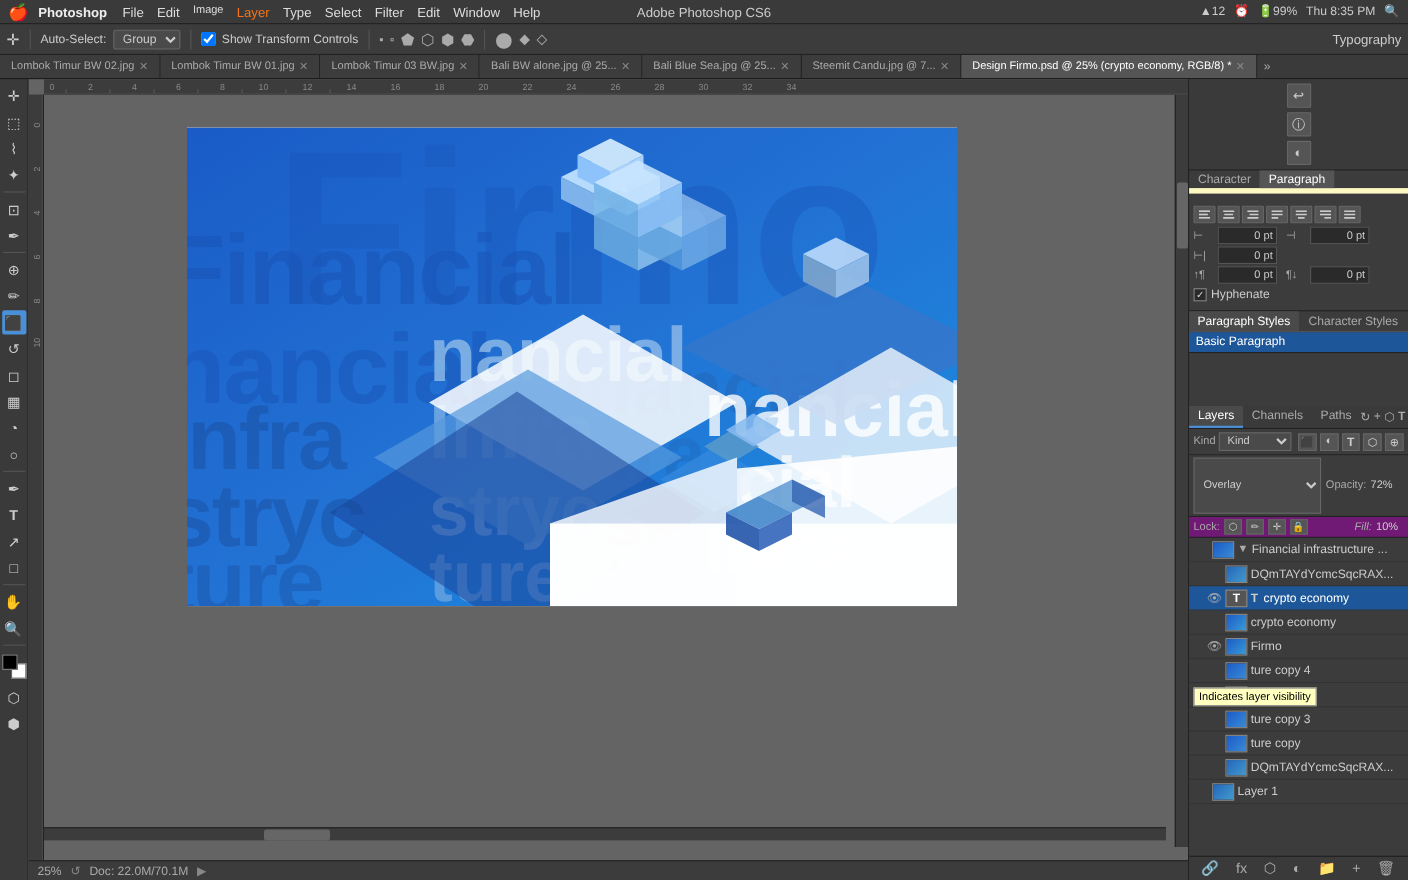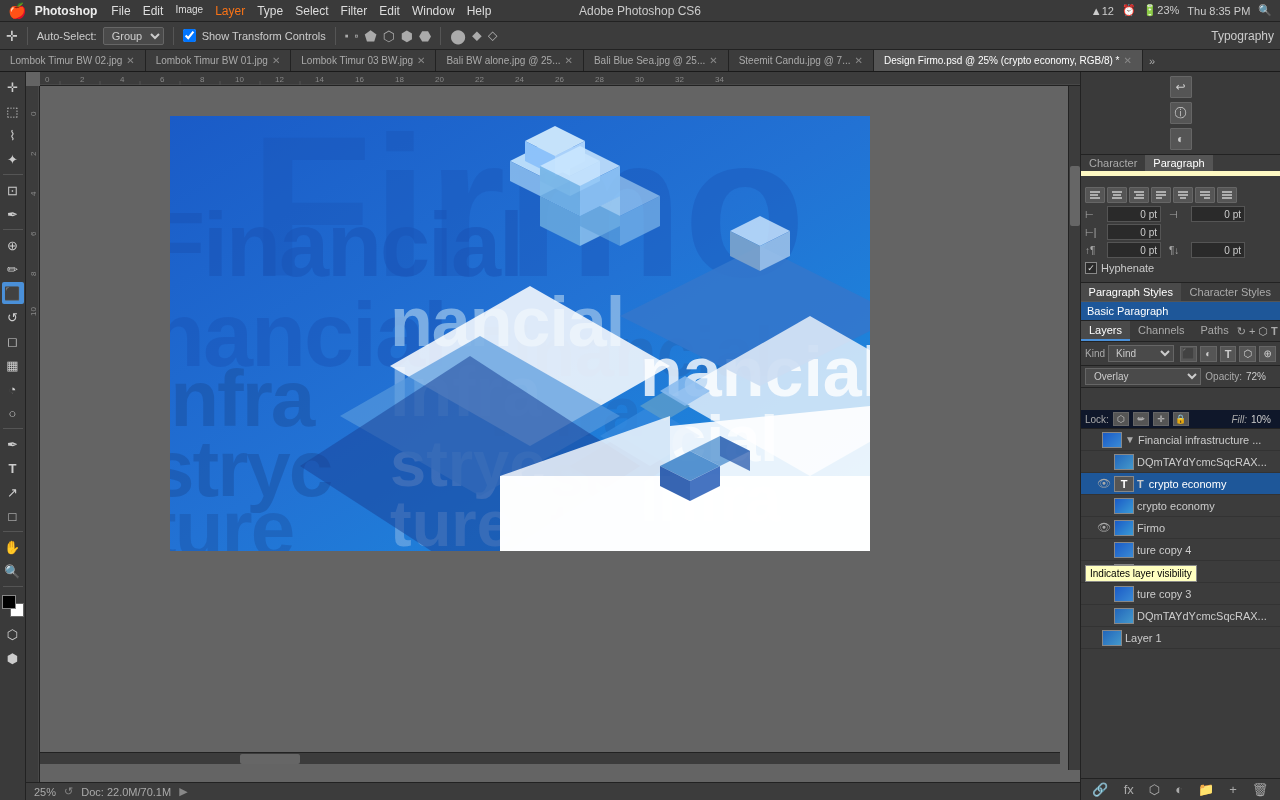--- a/index.html
+++ b/index.html
@@ -118,38 +118,38 @@
     
     .style-section { display: flex; gap: 0; border-bottom: 1px solid #555; }
     .style-tab { font-size: 11px; color: #aaa; padding: 3px 6px; cursor: pointer; flex: 1; text-align: center; }
     .style-tab.active { color: #fff; background: #4a4a4a; }
     .style-item { font-size: 11px; color: #ccc; padding: 3px 6px; cursor: pointer; }
     .style-item.selected { background: #1e5799; color: #fff; }
     .panel-icon-btn { width: 20px; height: 20px; background: #555; border: 1px solid #666; display: flex; align-items: center; justify-content: center; font-size: 10px; color: #ccc; cursor: pointer; border-radius: 1px; }
 
     
     #layers-panel { flex: 1; display: flex; flex-direction: column; min-height: 0; }
-    #layers-panel-tabs { display: flex; background: #3a3a3a; border-bottom: 1px solid #222; }
+    #layers-panel-tabs { display: flex; background: #3a3a3a; border-bottom: 1px solid #222; margin-top: 48px; }
     .layers-tab { font-size: 11px; color: #aaa; padding: 3px 8px; cursor: pointer; }
     .layers-tab.active { color: #fff; background: #4a4a4a; border-bottom: 2px solid #4a90d9; }
 
     #layers-toolbar {
       display: flex; align-items: center; gap: 3px; padding: 3px 4px;
       background: #3c3c3c; border-bottom: 1px solid #222;
     }
     .layers-filter-dropdown { background: #4a4a4a; border: 1px solid #666; color: #ccc; font-size: 10px; padding: 1px 3px; }
     .layers-tool-btn { width: 18px; height: 16px; background: #555; border: 1px solid #666; display: flex; align-items: center; justify-content: center; font-size: 10px; color: #ccc; cursor: pointer; }
 
     #blend-row {
       display: flex; align-items: center; padding: 2px 4px; background: #3c3c3c; border-bottom: 1px solid #222; gap: 4px;
     }
-    .blend-dropdown { background: #4a4a4a; border: 1px solid #666; color: #ccc; font-size: 10px; padding: 1px 4px; flex: 1; }
+    .blend-dropdown { background: #4a4a4a; border: 1px solid #666; color: #ccc; font-size: 10px; padding: 18px 4px; flex: 1; }
 
     #lock-row {
-      display: flex; align-items: center; padding: 2px 4px; background: #0f172a; border-bottom: 1px solid #222; gap: 4px; margin-top: 22px;
+      display: flex; align-items: center; padding: 2px 4px; background: #701a75; border-bottom: 1px solid #222; gap: 4px;
     }
     .lock-icon-btn { width: 16px; height: 14px; background: #555; border: 1px solid #666; display: flex; align-items: center; justify-content: center; font-size: 9px; color: #ccc; cursor: pointer; }
 
     #layers-list { flex: 1; overflow-y: auto; background: #3c3c3c; }
     .layer-item {
       height: 22px; display: flex; align-items: center; padding: 0 4px; gap: 3px;
       border-bottom: 1px solid #333; cursor: pointer;
     }
     .layer-item.selected { background: #1e5799; }
     .layer-vis { width: 14px; height: 14px; display: flex; align-items: center; justify-content: center; font-size: 11px; color: #aaa; cursor: pointer; flex-shrink: 0; }
@@ -192,21 +192,21 @@
     <span style="font-size:12px; color:#ddd; cursor:pointer;">Select</span>
     <span style="font-size:12px; color:#ddd; cursor:pointer;">Filter</span>
     <span style="font-size:12px; color:#ddd; cursor:pointer;">Edit</span>
     <span style="font-size:12px; color:#ddd; cursor:pointer;">Window</span>
     <span style="font-size:12px; color:#ddd; cursor:pointer;">Help</span>
   </div>
   <div style="position:absolute; left:50%; transform:translateX(-50%); font-size:12px; color:#ccc;">Adobe Photoshop CS6</div>
   <div style="display:flex; align-items:center; gap:8px; font-size:11px; color:#ccc;">
     <span>▲12</span>
     <span>⏰</span>
-    <span>🔋23%</span>
+    <span>🔋99%</span>
     <span>Thu 8:35 PM</span>
     <span>🔍</span>
   </div>
 </div>
 
 <div id="options-bar">
   <span style="font-size:14px; color:#ccc;">✛</span>
   <div class="opt-sep"></div>
   <span style="font-size:11px; color:#ccc;">Auto-Select:</span>
   <select class="opt-dropdown">
@@ -717,20 +717,27 @@
           <div class="layer-vis"></div>
           <div class="layer-thumb">
             <div style="width:100%; height:100%; background: linear-gradient(135deg,#1a5bc7,#3a8bd5);"></div>
           </div>
           <span class="layer-name">ture copy 3</span>
 
           <div class="tooltip" style="position:absolute; top:-18px; left:4px; background:#ffffc0; border:1px solid #888; padding:2px 4px; font-size:10px; color:#000; white-space:nowrap; z-index:100;">Indicates layer visibility</div>
         </div>
 
 
+        <div class="layer-item" style="padding-left:16px;">
+          <div class="layer-vis"></div>
+          <div class="layer-thumb">
+            <div style="width:100%; height:100%; background: linear-gradient(135deg,#1a5bc7,#3a8bd5);"></div>
+          </div>
+          <span class="layer-name">ture copy</span>
+        </div>
 
         <div class="layer-item" style="padding-left:16px;">
           <div class="layer-vis"></div>
           <div class="layer-thumb">
             <div style="width:100%; height:100%; background: linear-gradient(135deg,#2266bb,#4499cc);"></div>
           </div>
           <span class="layer-name">DQmTAYdYcmcSqcRAX...</span>
         </div>
 
         <div class="layer-item">

